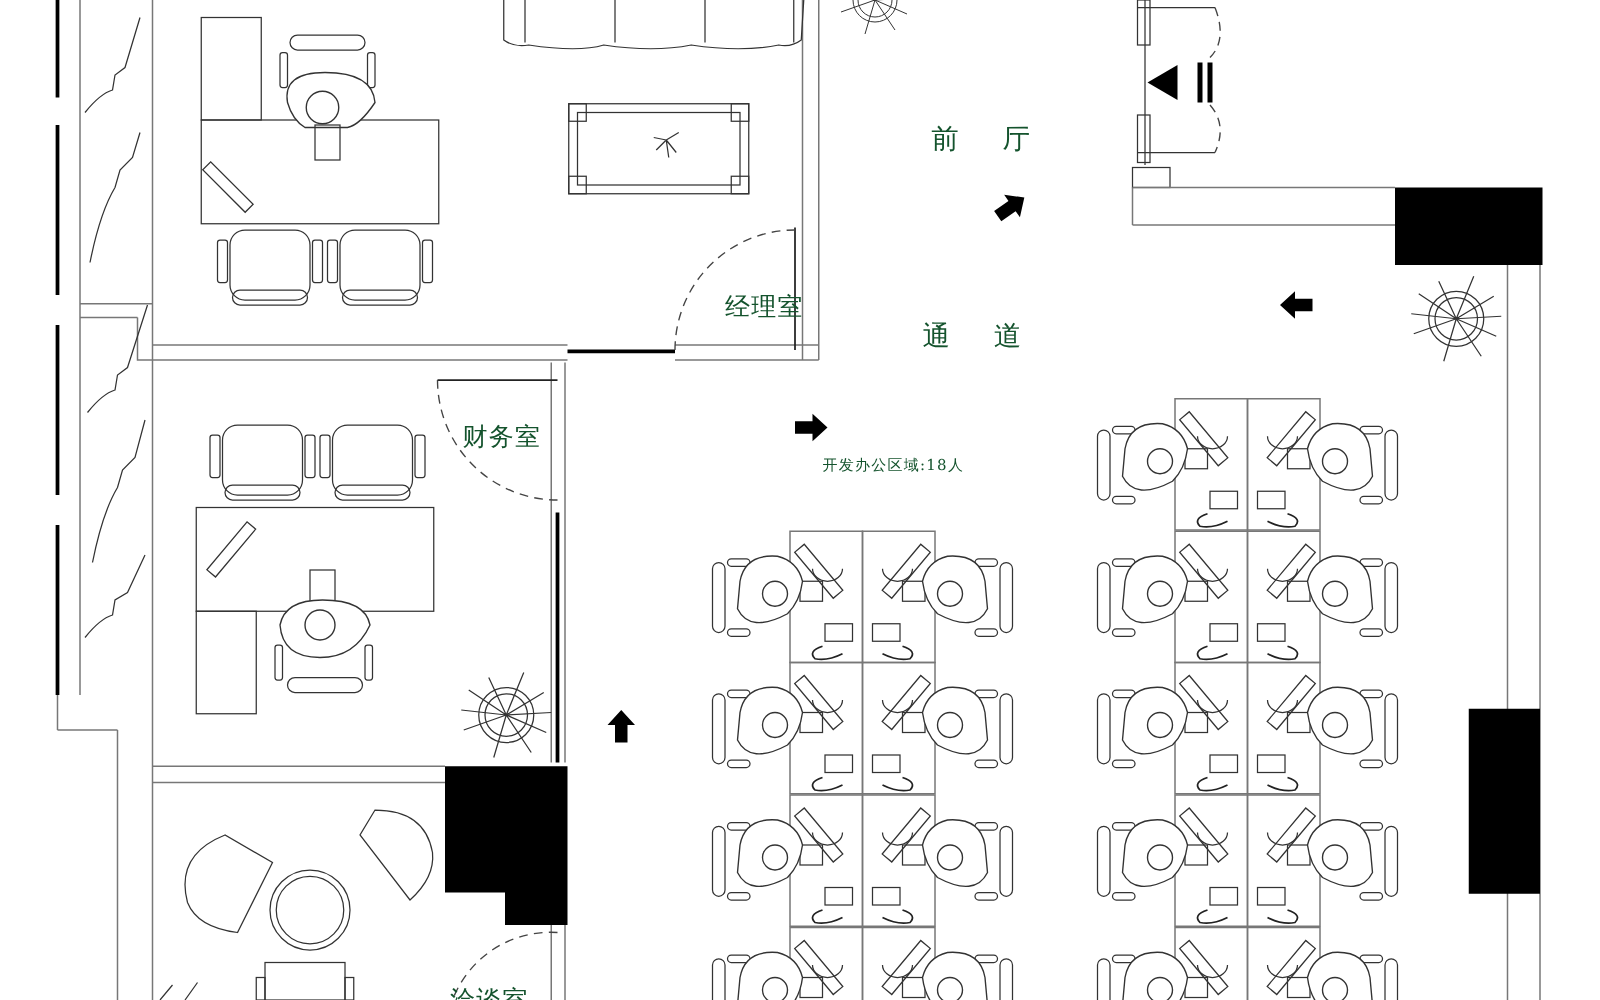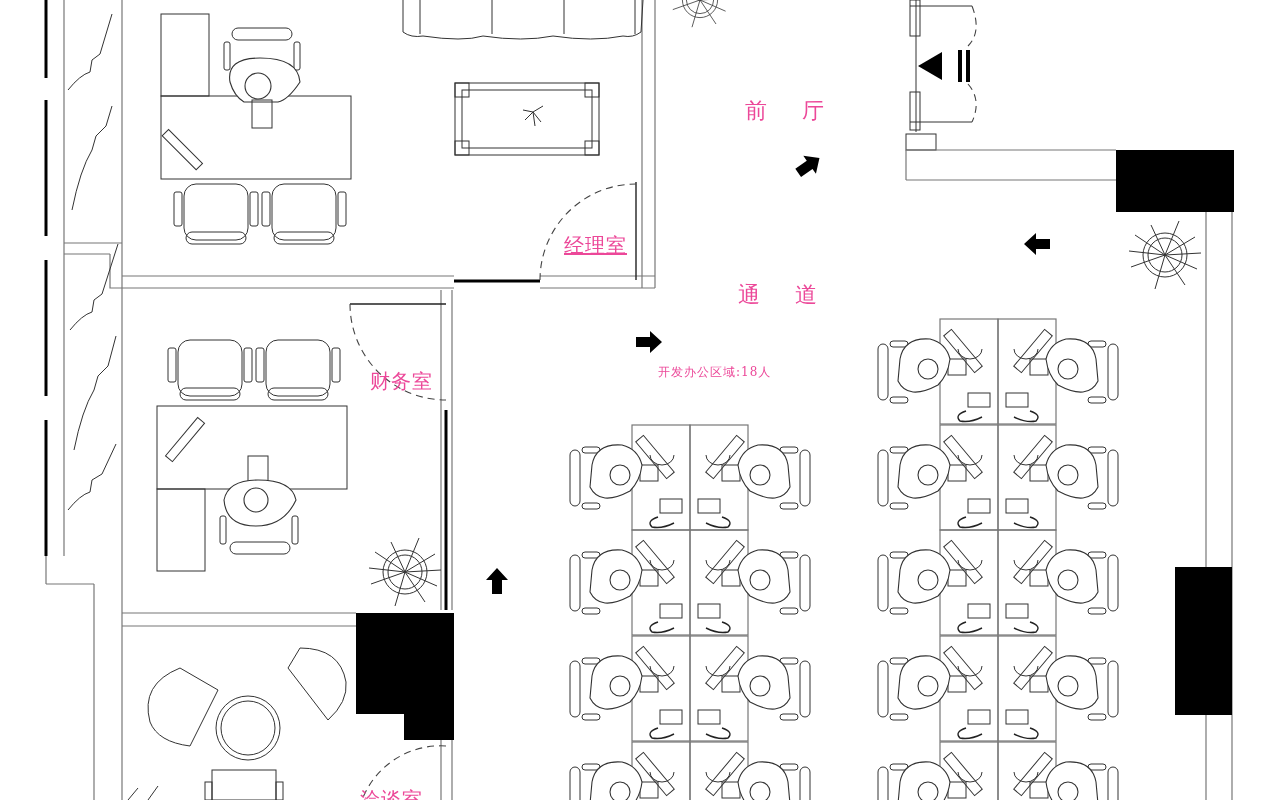--- a/index.html
+++ b/index.html
@@ -1,18 +1,18 @@
 <!DOCTYPE html>
 <html><head>
 <meta charset="utf-8">
 <style>
   html, body { margin: 0; padding: 0; background: #ffffff; }
   body { width: 1280px; height: 800px; overflow: hidden; position: relative; font-family: "DejaVu Sans", sans-serif; }
   #plan { position: absolute; left: 0; top: 0; width: 1280px; height: 800px; }
-  .room-label { position: absolute; font-family: "DejaVu Serif", serif; color: #ec4899; font-size: 22px; letter-spacing: 1px; white-space: nowrap; }
+  .room-label { position: absolute; font-family: "DejaVu Serif", serif; color: #14532d; font-size: 22px; letter-spacing: 1px; white-space: nowrap; }
   .spaced { letter-spacing: 14px; }
   svg .w { stroke: #222; stroke-width: 1.4; fill: none; }
   svg .thin { stroke: #333; stroke-width: 1; fill: none; }
   svg .g { stroke: #777; stroke-width: 1.2; fill: none; }
   svg .solid { fill: #000; stroke: none; }
   svg .dash { stroke: #444; stroke-width: 1.1; fill: none; stroke-dasharray: 7 5; }
   svg .fillw { fill: #fff; stroke: #333; stroke-width: 1.1; }
 </style>
 </head>
 <body>
@@ -212,17 +212,17 @@
   </g>
   <g transform="translate(648 342)">
     <polygon points="-12,-5 2,-5 2,-11 14,0 2,11 2,5 -12,5" fill="#000"></polygon>
   </g>
   <g transform="translate(497 582) rotate(-90)">
     <polygon points="-12,-5 2,-5 2,-11 14,0 2,11 2,5 -12,5" fill="#000"></polygon>
   </g>
 </svg>
 
 <div class="room-label spaced" style="left:745px; top:96px;">前 厅</div>
-<div class="room-label spaced" style="left:738px; top:280px;">通 道</div>
-<div class="room-label" style="left:564px; top:232px; font-size:20px;text-decoration:underline;">经理室</div>
-<div class="room-label" style="left:370px; top:336px; font-size:20px;margin-top:32px;">财务室</div>
+<div class="room-label spaced" style="left:738px; top:254px;">通 道</div>
+<div class="room-label" style="left:580px; top:232px; font-size:20px;">经理室</div>
+<div class="room-label" style="left:370px; top:336px; font-size:20px;">财务室</div>
 <div class="room-label" style="left:658px; top:364px; font-size:12px;">开发办公区域:18人</div>
 <div class="room-label" style="left:360px; top:786px; font-size:20px;">洽谈室</div>
 
 </body></html>

